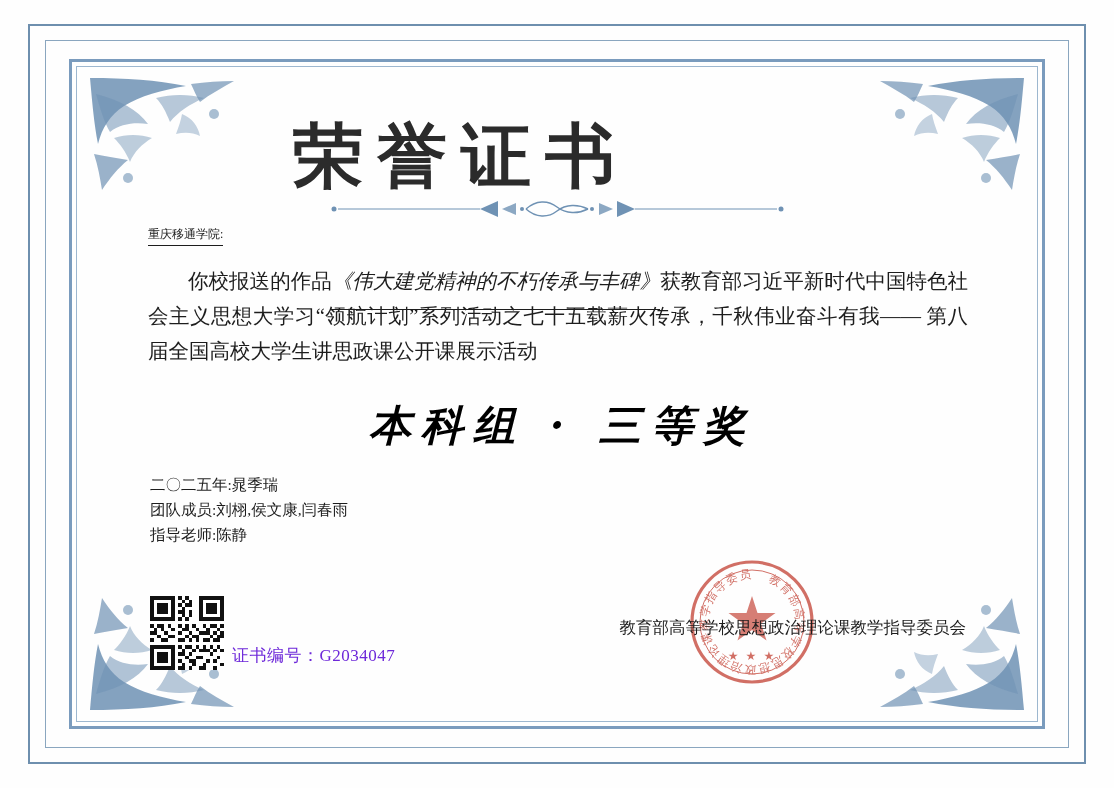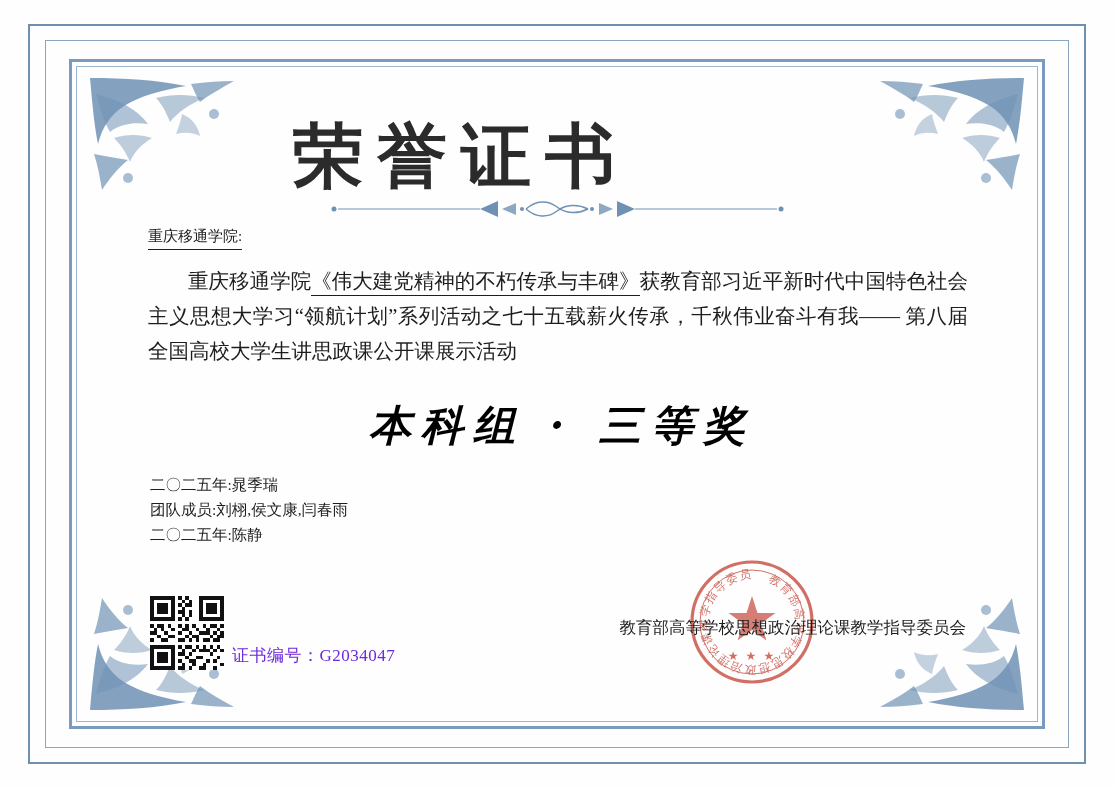--- a/index.html
+++ b/index.html
@@ -88,39 +88,40 @@
     width: 455px;
     height: 26px;
     color: #6f92b4;
   }
   .title-divider svg { width: 100%; height: 100%; display:block; }
 
   
   .salutation {
     position: absolute;
     left: 148px; top: 226px;
-    font-size: 15px;
+    font-size: 12px;
     color: #1d1d1d;
     border-bottom: 1.5px solid #1d1d1d;
     padding-bottom: 2px;
     line-height: 1.4;
   }
   .body-text {
     position: absolute;
     left: 148px; top: 264px;
     width: 820px;
     font-size: 20.5px;
     line-height: 35px;
     color: #1d1d1d;
     text-align: justify;
   }
   .body-text .indent { display:inline-block; width: 40px; }
   .work-title {
     border-bottom: 1.3px solid #1d1d1d;
-    padding-bottom: 3px;
+    padding-bottom: 17px;
+    font-style: italic;
   }
   .award {
     position: absolute;
     left: 0; top: 398px;
     width: 1114px;
     text-align: center;
     font-family: "DejaVu Serif", "Liberation Serif", serif;
     font-size: 42px;
     font-weight: bold;
     font-style: italic;
@@ -252,29 +253,29 @@
       <path d="M196 13 C206 4 218 4 227 11 C236 18 248 18 258 13" stroke-width="1.4"></path>
       <path d="M196 13 C206 22 218 22 227 15 C236 8 248 8 258 13" stroke-width="1.4"></path>
       <circle cx="192" cy="13" r="2" fill="currentColor" stroke="none"></circle>
       <circle cx="262" cy="13" r="2" fill="currentColor" stroke="none"></circle>
     </svg>
   </div>
 
   <div class="salutation">重庆移通学院:</div>
 
   <div class="body-text">
-    <span class="indent"></span><span>重庆移通学院</span><span class="work-title">《伟大建党精神的不朽传承与丰碑》</span><span>获教育部习近平新时代中国特色社会主义思想大学习“领航计划”系列活动之七十五载薪火传承，千秋伟业奋斗有我—— 第八届全国高校大学生讲思政课公开课展示活动</span>
+    <span class="indent"></span><span>你校报送的作品</span><span class="work-title">《伟大建党精神的不朽传承与丰碑》</span><span>获教育部习近平新时代中国特色社会主义思想大学习“领航计划”系列活动之七十五载薪火传承，千秋伟业奋斗有我—— 第八届全国高校大学生讲思政课公开课展示活动</span>
   </div>
 
   <div class="award">本科组 · 三等奖</div>
 
   <div class="credits">
     <div class="row">二〇二五年:晁季瑞</div>
     <div class="row">团队成员:刘栩,侯文康,闫春雨</div>
-    <div class="row">二〇二五年:陈静</div>
+    <div class="row">指导老师:陈静</div>
   </div>
 
   <div class="qr">
     <svg viewBox="0 0 21 21" width="74" height="74" shape-rendering="crispEdges" aria-hidden="true">
       <rect width="21" height="21" fill="#ffffff"></rect>
       <g fill="#111111">
         <rect x="0" y="0" width="7" height="1"></rect>
           <rect x="0" y="6" width="7" height="1"></rect>
         <rect x="0" y="0" width="1" height="7"></rect>
           <rect x="6" y="0" width="1" height="7"></rect>

